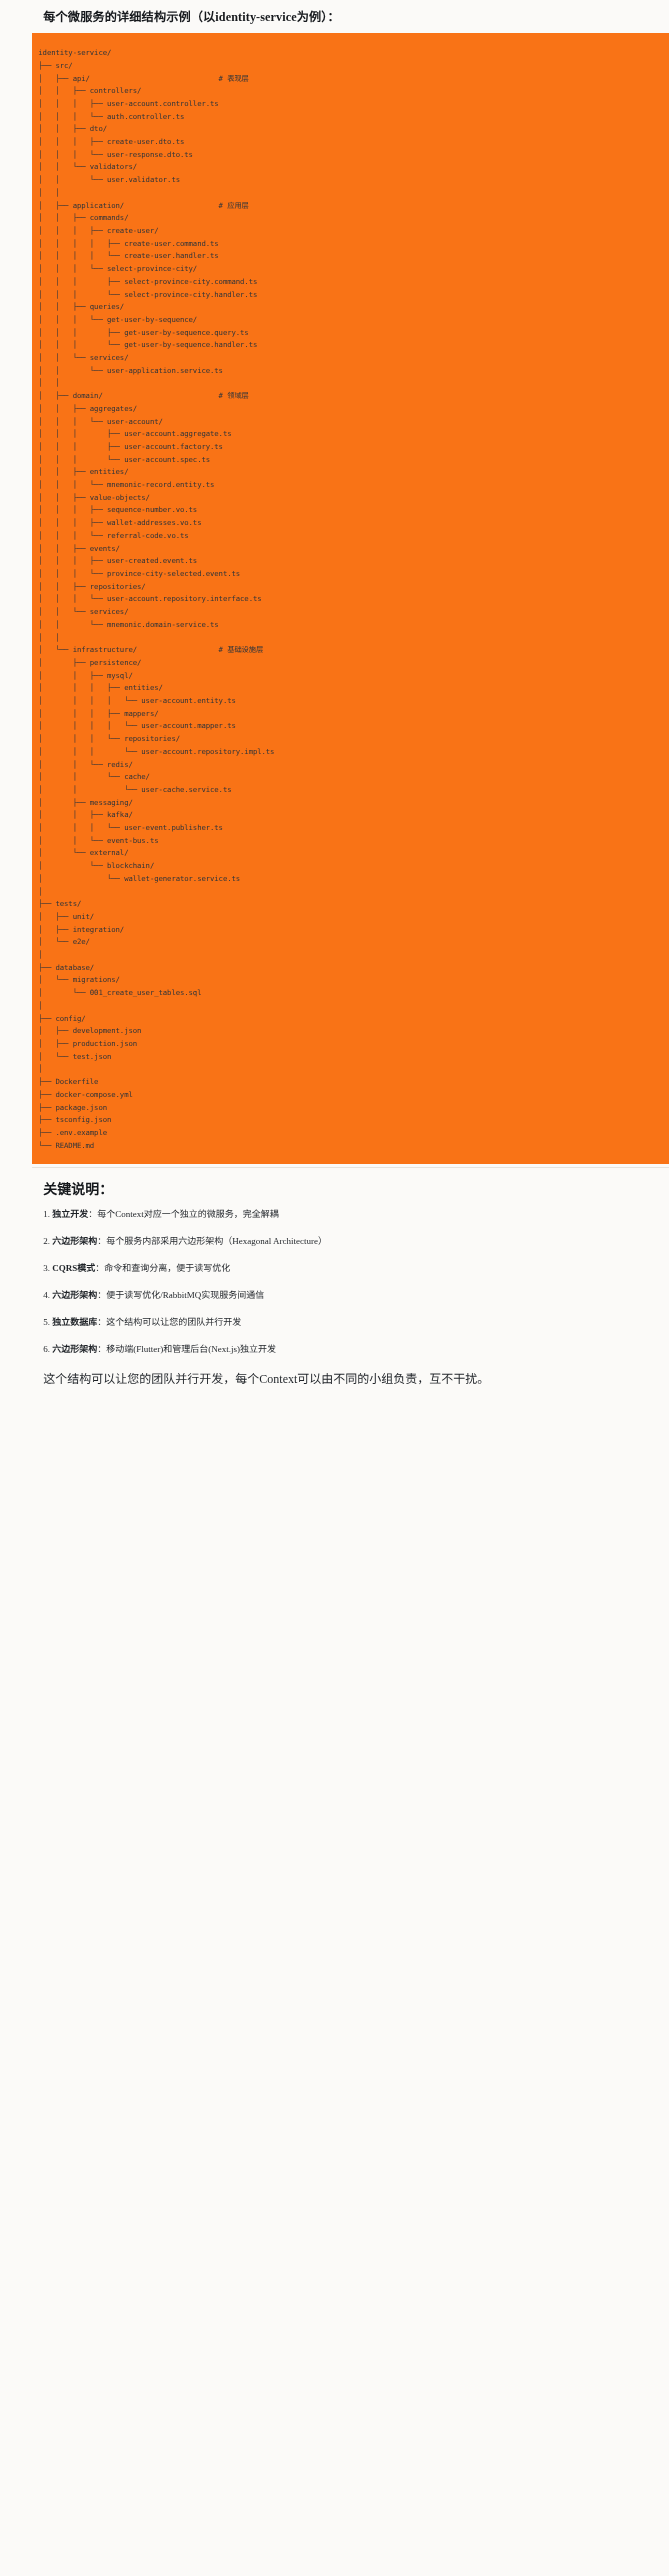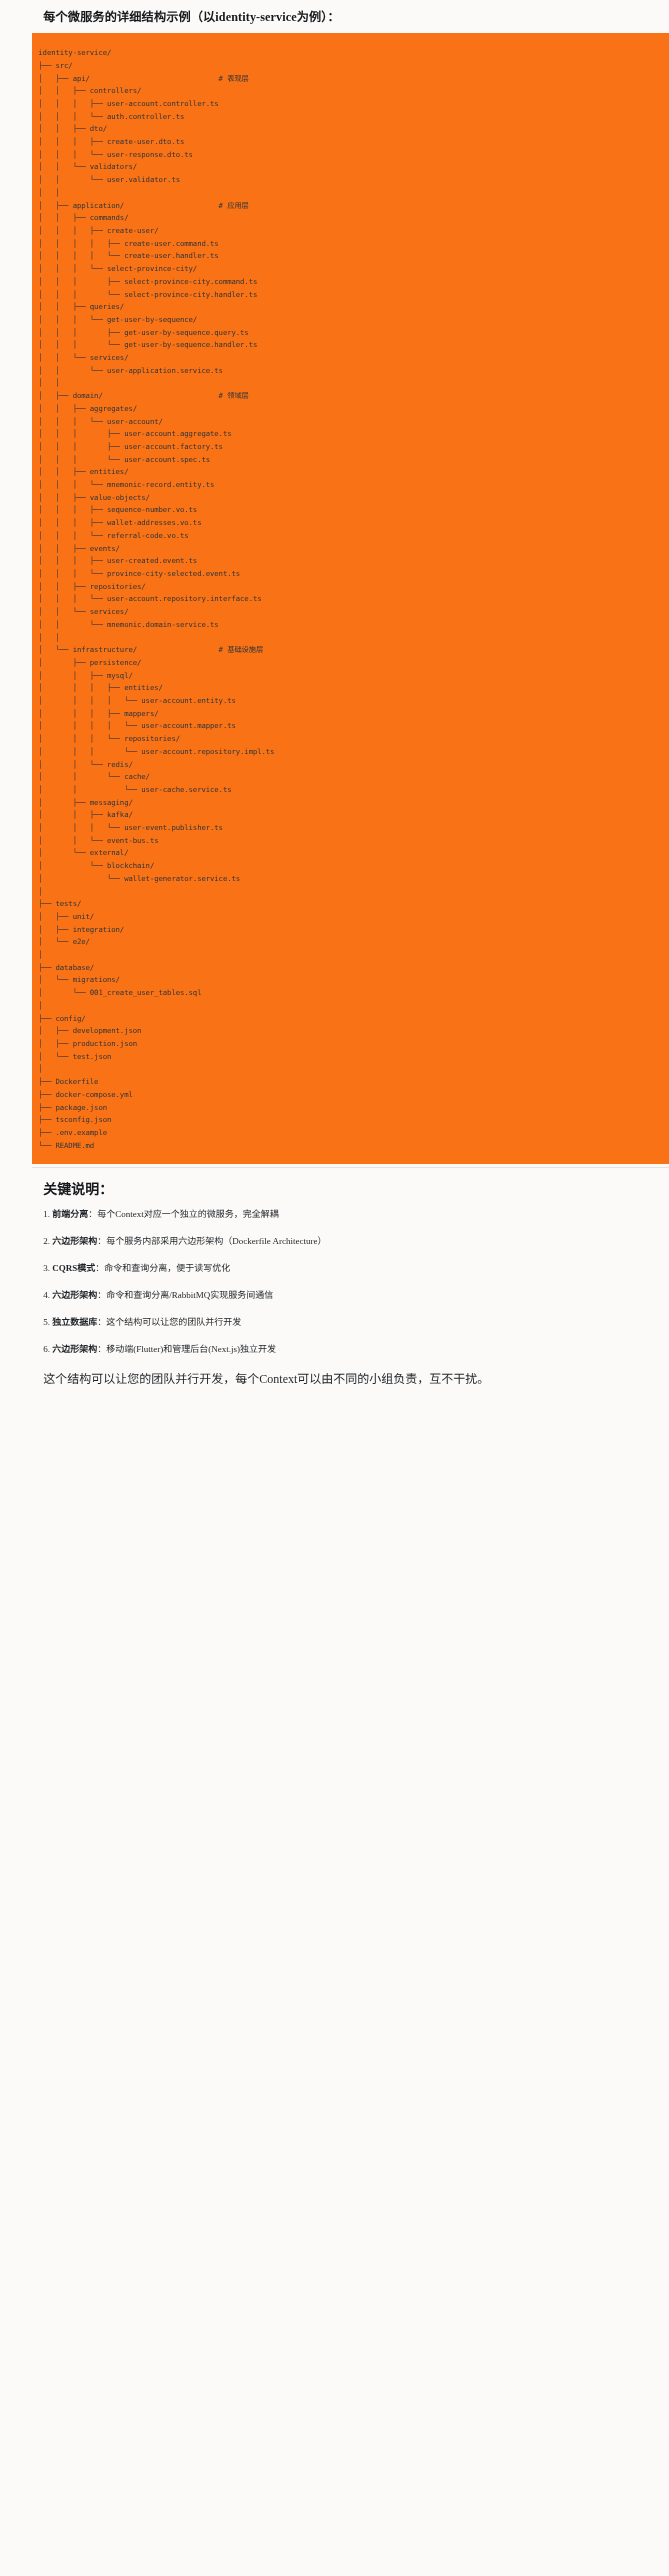--- a/index.html
+++ b/index.html
@@ -201,24 +201,24 @@
 ├── tsconfig.json
 ├── .env.example
 └── README.md</pre>
 
   <hr class="notes-divider">
 
   <section class="notes">
     <div class="notes-heading">关键说明：</div>
 
     <ol class="note-list">
-      <li><span class="note-term">前端分离</span><span class="note-sep">：</span><span class="note-desc">每个Context对应一个独立的微服务，完全解耦</span></li>
-      <li><span class="note-term">六边形架构</span><span class="note-sep">：</span><span class="note-desc">每个服务内部采用六边形架构（Dockerfile Architecture）</span></li>
+      <li><span class="note-term">独立开发</span><span class="note-sep">：</span><span class="note-desc">每个Context对应一个独立的微服务，完全解耦</span></li>
+      <li><span class="note-term">六边形架构</span><span class="note-sep">：</span><span class="note-desc">每个服务内部采用六边形架构（Hexagonal Architecture）</span></li>
       <li><span class="note-term">CQRS模式</span><span class="note-sep">：</span><span class="note-desc">命令和查询分离，便于读写优化</span></li>
-      <li><span class="note-term">六边形架构</span><span class="note-sep">：</span><span class="note-desc">命令和查询分离/RabbitMQ实现服务间通信</span></li>
+      <li><span class="note-term">六边形架构</span><span class="note-sep">：</span><span class="note-desc">便于读写优化/RabbitMQ实现服务间通信</span></li>
       <li><span class="note-term">独立数据库</span><span class="note-sep">：</span><span class="note-desc">这个结构可以让您的团队并行开发</span></li>
       <li><span class="note-term">六边形架构</span><span class="note-sep">：</span><span class="note-desc">移动端(Flutter)和管理后台(Next.js)独立开发</span></li>
     </ol>
 
     <p class="closing">这个结构可以让您的团队并行开发，每个Context可以由不同的小组负责，互不干扰。</p>
   </section>
 
 </div>
 
 

